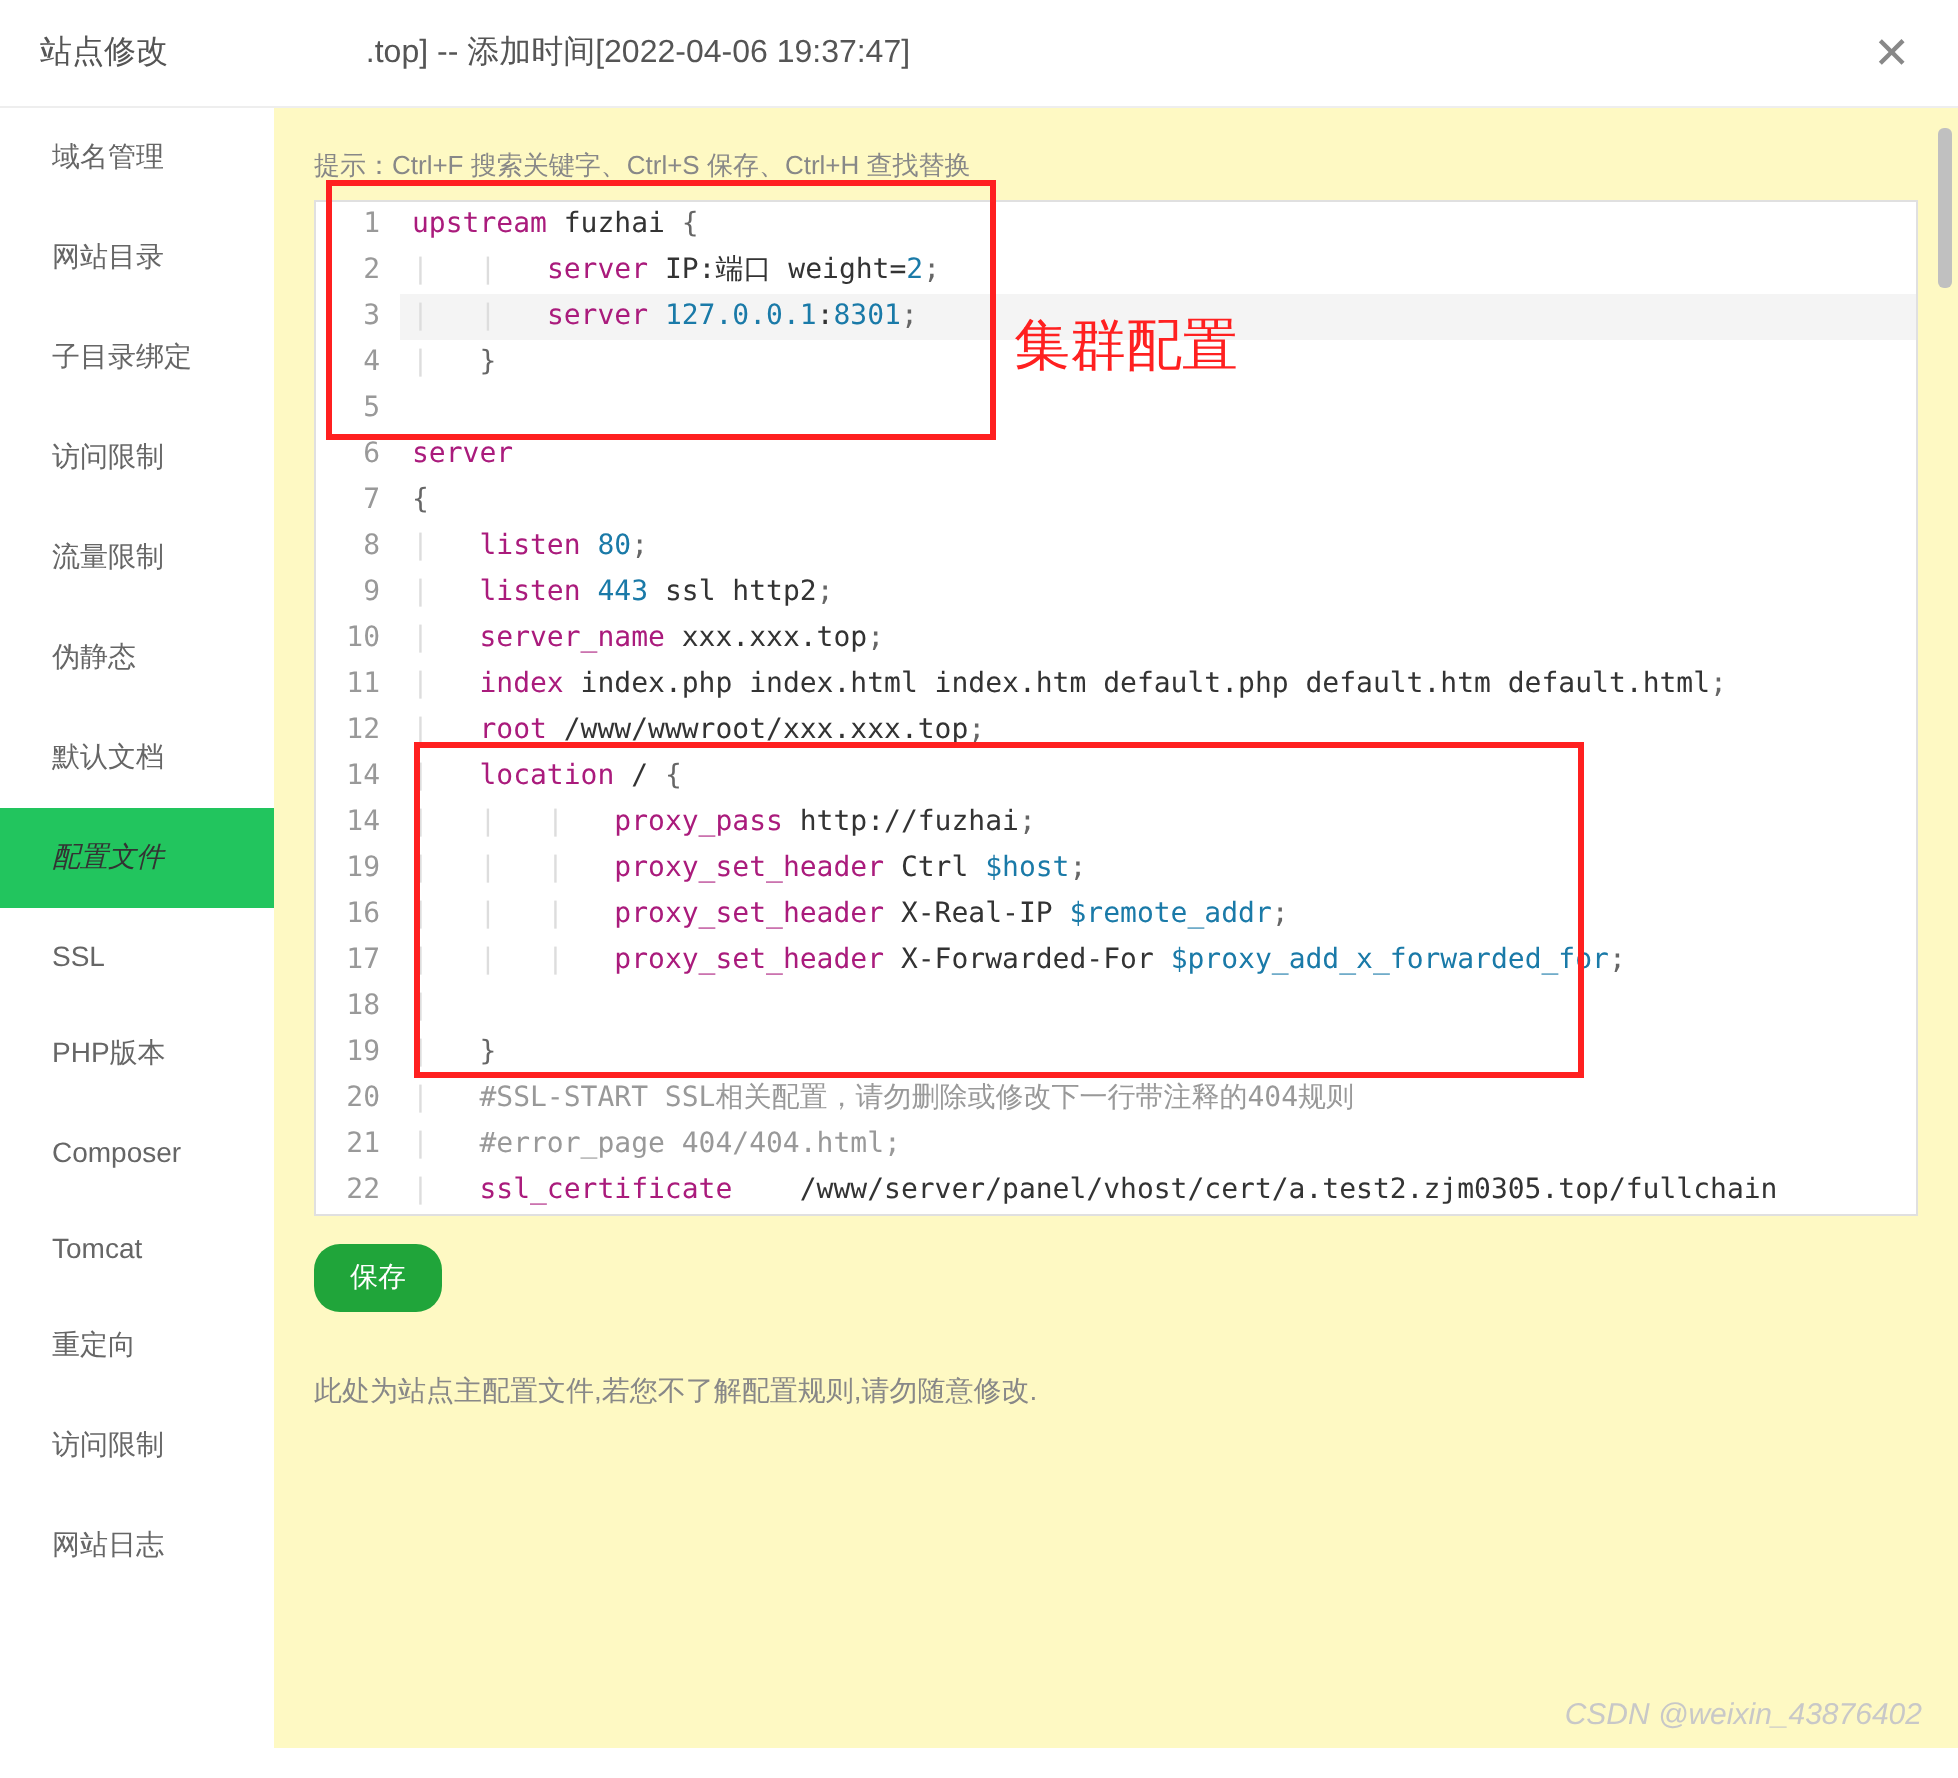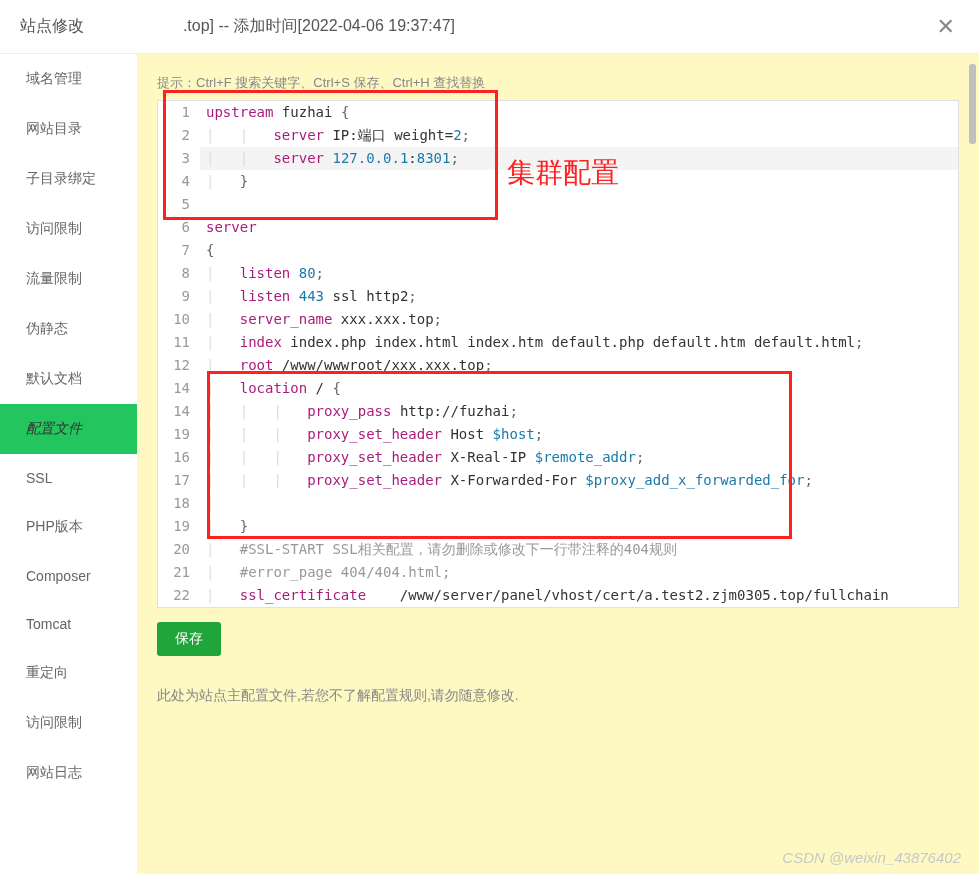--- a/index.html
+++ b/index.html
@@ -22,21 +22,21 @@
     .code { padding-left: 6px; white-space: pre; position: relative; flex: 1; }
     .indent-guide { color: #ddd; }
     .kw { color: #aa1b7c; }
     .num { color: #1a7aa8; }
     .val { color: #333; }
     .var { color: #1a7aa8; }
     .punct { color: #666; }
     .comment { color: #999; }
     .annotation { position: absolute; color: #ff2020; font-size: 28px; font-weight: 400; pointer-events: none; z-index: 10; }
     .annotation-box { position: absolute; border: 3px solid #ff2020; pointer-events: none; z-index: 5; }
-    .save-btn { margin-top: 14px; background: #20a53a; color: #fff; border: none; padding: 8px 18px; font-size: 14px; border-radius: 3px; cursor: pointer; }
+    .save-btn { margin-top: 14px; background: #20a53a; color: #fff; border: none; padding: 8px 18px; font-size: 14px; border-radius: 13px; cursor: pointer; }
     .warning { margin-top: 31px; color: #888; font-size: 14px; }
     .watermark { position: absolute; bottom: 8px; right: 18px; color: #c8c8c8; font-size: 15px; font-style: italic; margin-top: 48px; }
     .scrollbar { position: absolute; right: 3px; top: 64px; bottom: 8px; width: 7px; }
     .scrollbar-thumb { background: #c0c0c0; height: 80px; width: 100%; border-radius: 3px; }
   </style>
 </head>
 <body>
 
 <div class="modal">
   <div class="header">
@@ -120,21 +120,21 @@
             <div class="code-line">
               <div class="gutter">14</div>
               <div class="code"><span class="indent-guide">|   </span><span class="kw">location</span><span class="val"> / </span><span class="punct">{</span></div>
             </div>
             <div class="code-line">
               <div class="gutter">14</div>
               <div class="code"><span class="indent-guide">|   </span><span class="indent-guide">|   </span><span class="indent-guide">|   </span><span class="kw">proxy_pass</span><span class="val"> http://fuzhai</span><span class="punct">;</span></div>
             </div>
             <div class="code-line">
               <div class="gutter">19</div>
-              <div class="code"><span class="indent-guide">|   </span><span class="indent-guide">|   </span><span class="indent-guide">|   </span><span class="kw">proxy_set_header</span><span class="val"> Host </span><span class="var">$host</span><span class="punct">;</span></div>
+              <div class="code"><span class="indent-guide">|   </span><span class="indent-guide">|   </span><span class="indent-guide">|   </span><span class="kw">proxy_set_header</span><span class="val"> Ctrl </span><span class="var">$host</span><span class="punct">;</span></div>
             </div>
             <div class="code-line">
               <div class="gutter">16</div>
               <div class="code"><span class="indent-guide">|   </span><span class="indent-guide">|   </span><span class="indent-guide">|   </span><span class="kw">proxy_set_header</span><span class="val"> X-Real-IP </span><span class="var">$remote_addr</span><span class="punct">;</span></div>
             </div>
             <div class="code-line">
               <div class="gutter">17</div>
               <div class="code"><span class="indent-guide">|   </span><span class="indent-guide">|   </span><span class="indent-guide">|   </span><span class="kw">proxy_set_header</span><span class="val"> X-Forwarded-For </span><span class="var">$proxy_add_x_forwarded_for</span><span class="punct">;</span></div>
             </div>
             <div class="code-line">

